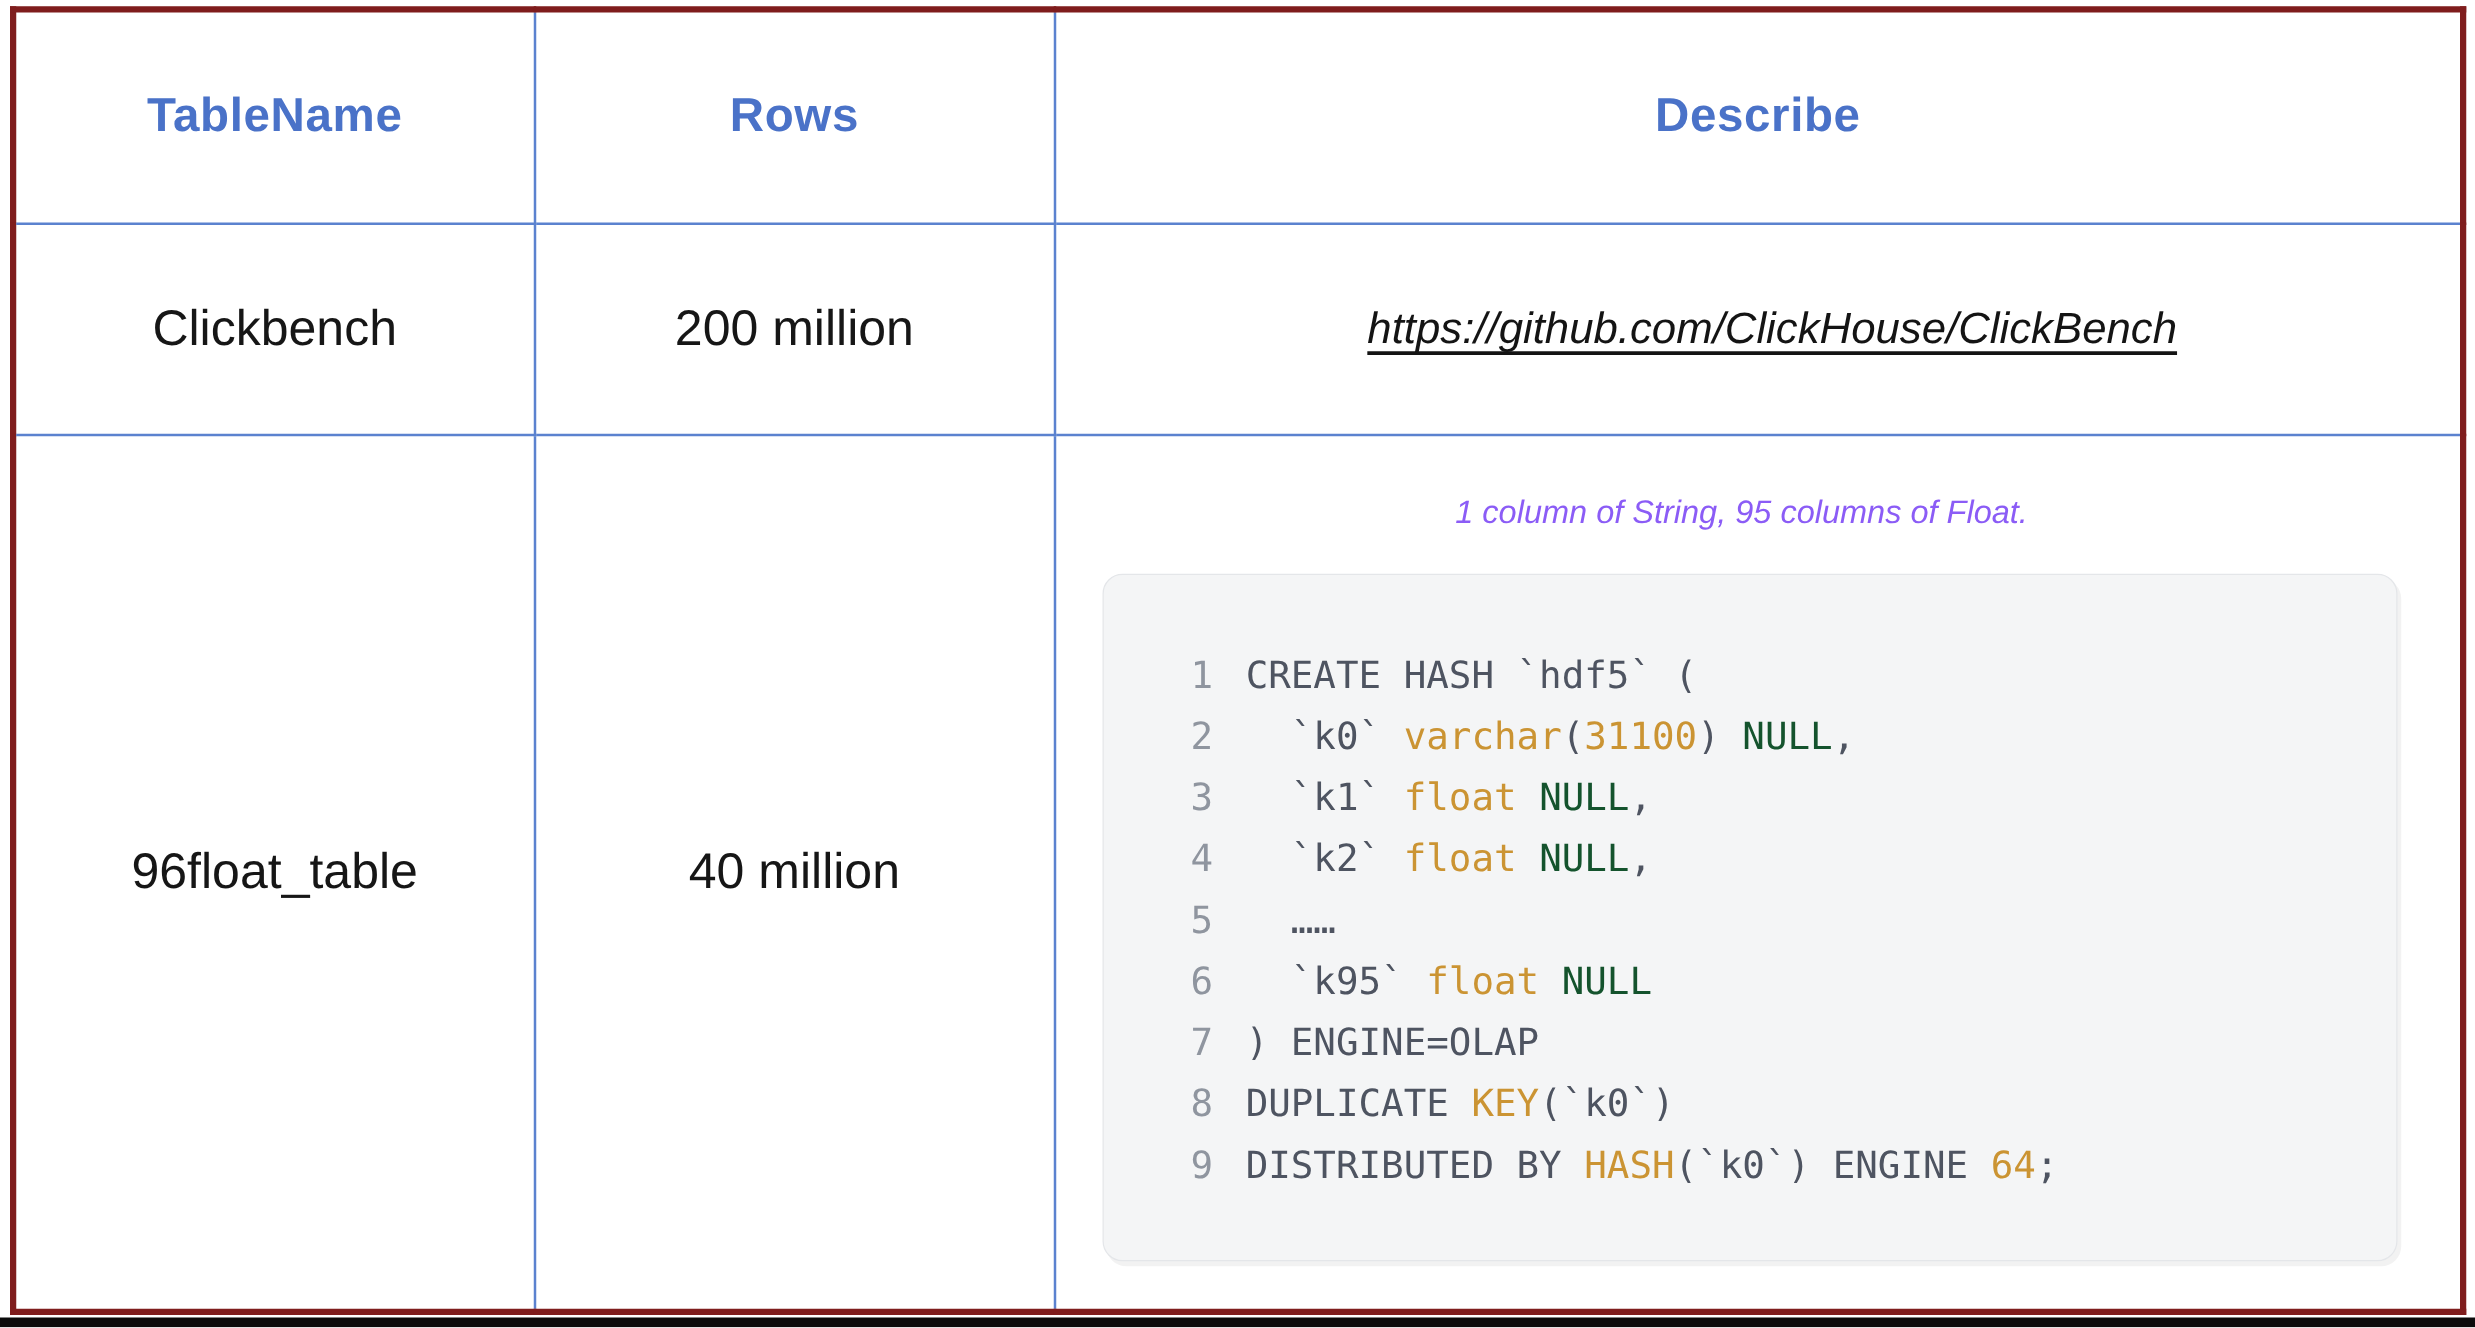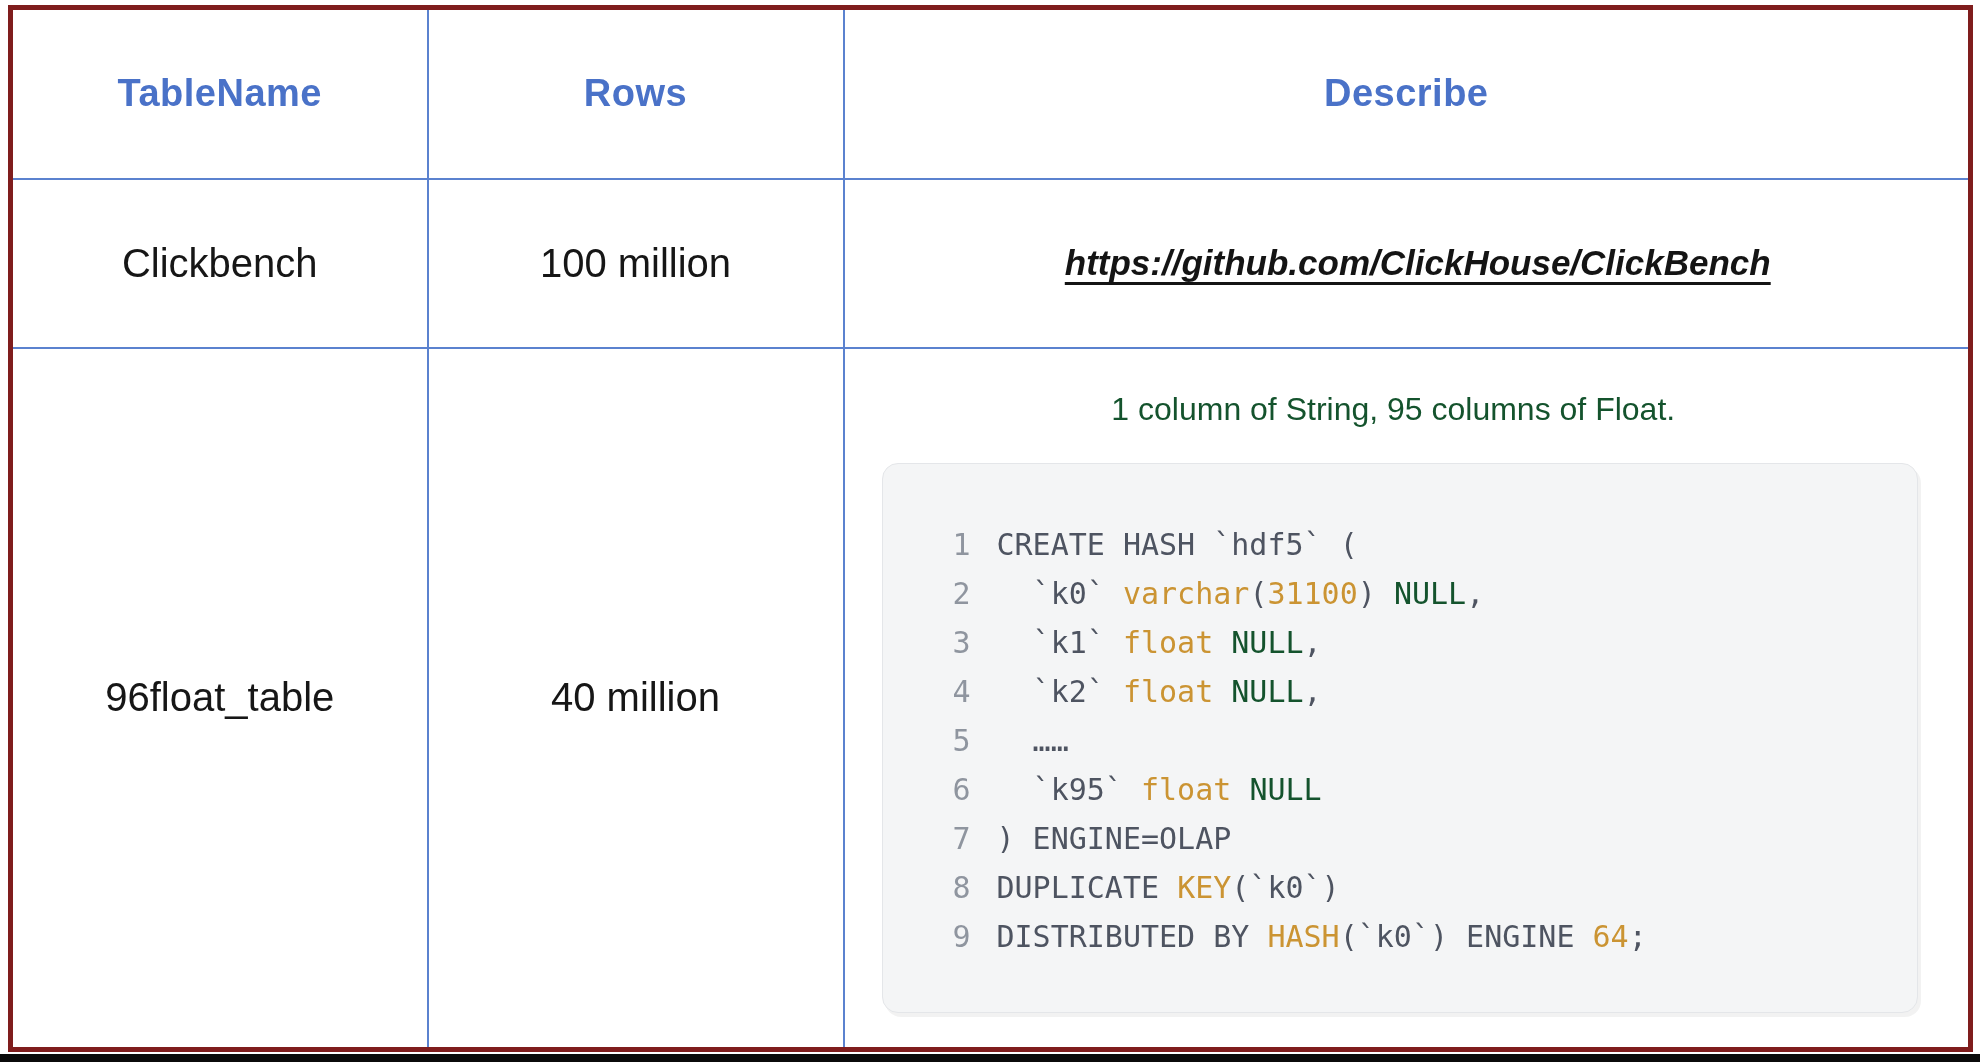--- a/index.html
+++ b/index.html
@@ -56,37 +56,38 @@
   }
 
   td.describe-cell-link {
     text-align: left;
     padding-left: 24px;
   }
   a.describe-link {
     color: #141414;
     font-size: 35px;
     font-style: italic;
-    font-weight: 700;
+    font-weight: 400;
     text-decoration: underline;
     text-underline-offset: 7px;
     cursor: pointer;
   }
 
   td.describe-cell-rich {
     text-align: left;
     vertical-align: top;
     padding: 36px 50px 30px 24px;
   }
   p.describe-text {
     margin: 0;
-    color: #14532d;
-    font-size: 32px;
+    color: #8b5cf6;
+    font-size: 26px;
     line-height: 1.3;
     font-weight: 400;
+    font-style: italic;
   }
 
   
   .codeblock {
     margin-top: 32px;
     margin-left: 13px;
     width: 1036px;
     height: 550px;
     box-sizing: border-box;
     background: #f4f5f6;
@@ -137,21 +138,21 @@
     </colgroup>
     <tbody>
       <tr class="header-row">
         <th class="header-cell">TableName</th>
         <th class="header-cell">Rows</th>
         <th class="header-cell">Describe</th>
       </tr>
 
       <tr class="row-1">
         <td class="body-cell">Clickbench</td>
-        <td class="body-cell">100 million</td>
+        <td class="body-cell">200 million</td>
         <td class="describe-cell-link">
           <a class="describe-link">https://github.com/ClickHouse/ClickBench</a>
         </td>
       </tr>
 
       <tr class="row-2">
         <td class="body-cell">96float_table</td>
         <td class="body-cell">40 million</td>
         <td class="describe-cell-rich">
           <p class="describe-text">1 column of String, 95 columns of Float.</p>

